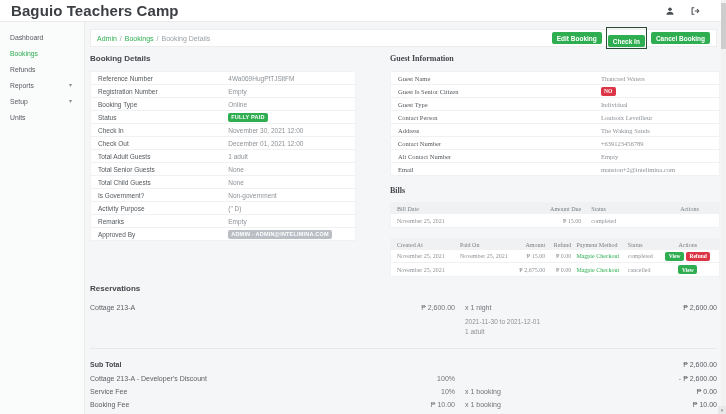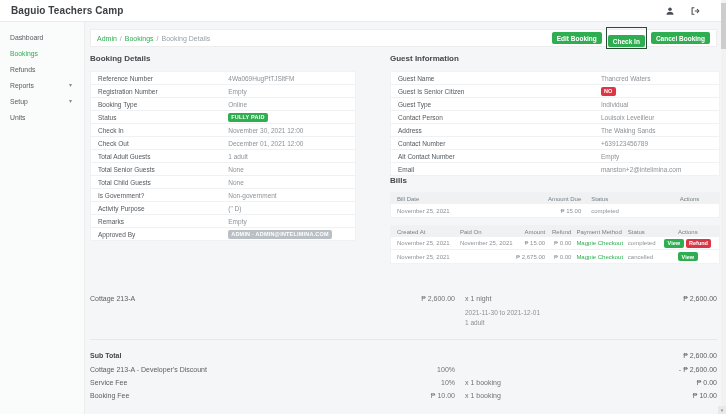--- a/index.html
+++ b/index.html
@@ -3,21 +3,21 @@
 <meta charset="utf-8">
 <style>
   * { margin:0; padding:0; box-sizing:border-box; }
   html,body { width:726px; height:414px; }
   body { font-family:"Liberation Sans","DejaVu Sans",sans-serif; background:#fff; }
   .screen { position:relative; width:726px; height:414px; background:#f5f6f7; overflow:hidden; }
 
   
   .app-header { position:absolute; top:0; left:0; width:726px; height:22px; background:#fff;
                 border-bottom:1px solid #ebebeb; display:flex; align-items:center; z-index:5; }
-  .app-title { font-size:10px; font-weight:bold; color:#3b3f44; padding-left:11px; letter-spacing:.1px; }
+  .app-title { font-size:15px; font-weight:bold; color:#3b3f44; padding-left:11px; letter-spacing:.1px; }
   .header-icons { margin-left:auto; display:flex; align-items:center; gap:15px; padding-right:26px; }
   .hicon { display:flex; align-items:center; cursor:pointer; }
 
   
   .sidebar { position:absolute; top:22px; left:0; width:85px; height:392px; background:#fafbfb;
              border-right:1px solid #ececec; padding-top:7px; }
   .side-item { font-size:6.8px; color:#565b60; padding:4.5px 0 4.5px 10px; display:flex; align-items:center; cursor:pointer; }
   .side-item.active { color:#2eae51; }
   .caret { margin-left:auto; margin-right:12px; font-size:6px; color:#8a8f94; line-height:1; }
 
@@ -30,34 +30,34 @@
   .crumb-link { color:#2eae51; cursor:pointer; }
   .topbar-actions { margin-left:auto; display:flex; align-items:center; gap:4px; }
   .btn { background:#2eae51; color:#fff; font-size:6.5px; font-weight:bold; padding:2.5px 5px;
          border-radius:2px; cursor:pointer; white-space:nowrap; }
   .checkin-wrap { border:1.5px solid #2b4a35; padding:1px; }
 
   .section-title { font-size:8px; font-weight:bold; color:#43484d; }
 
   
   .col-left  { position:absolute; left:4px;  top:32px; width:266px; }
-  .col-right { position:absolute; left:304px; top:32px; width:330px; }
+  .col-right { position:absolute; left:304px; top:32px; width:330px;font-family:Liberation Serif, serif; }
   .kv-table { margin-top:8px; background:#fff; border:1px solid #f1f2f3; border-bottom:none; }
   .kv { display:flex; height:13px; align-items:center; border-bottom:1px solid #f0f1f2; background:#fff; }
   .kv .k { width:52%; padding-left:7px; font-size:6.5px; color:#53585d; }
   .kv .v { font-size:6.5px; color:#8d9297; display:flex; align-items:center; }
   .guest .kv .k { width:64%; }
 
   .badge { font-size:5.5px; font-weight:bold; color:#fff; padding:1.5px 3px; border-radius:2px; letter-spacing:.2px; }
   .badge-green { background:#2eae51; }
   .badge-red { background:#dc3545; }
   .badge-gray { background:#b9bfc5; }
 
   
-  .sub-section { }
+  .sub-section { margin-top:10px; }
   .mini-table { margin-top:7px; font-size:6px; border:1px solid #f1f2f3; }
   .mt-head { display:flex; background:#eff1f2; height:11px; align-items:center; color:#7b8085; }
   .mt-row { display:flex; background:#fff; height:13px; align-items:center; border-bottom:1px solid #f0f1f2; color:#8d9297; }
   .mt-row:last-child { border-bottom:none; }
   .c-bd{width:36%;padding-left:6px;} .c-ad{width:22%;text-align:right;} .c-st{width:24%;padding-left:10px;} .c-ac{width:18%;text-align:center;}
   .p1{width:21%;padding-left:6px;} .p2{width:17%;} .p3{width:9%;text-align:right;} .p4{width:8%;text-align:right;}
   .p5{width:16%;padding-left:5px;} .p6{width:10%;padding-left:4px;} .p7{width:19%;display:flex;gap:2px;justify-content:center;}
   .pay-link { color:#2eae51; cursor:pointer; }
   .btn-xs { font-size:5.5px; font-weight:bold; color:#fff; padding:1.5px 3.5px; border-radius:2px; cursor:pointer; }
   .btn-view { background:#2eae51; } .btn-refund { background:#dc3545; }
@@ -300,20 +300,21 @@
             <span class="p7">
               <span class="btn-xs btn-view">View</span>
             </span>
           </div>
         </div>
       </div>
 
     </div>
 
     <div class="res-section">
+      <div class="section-title">Reservations</div>
 
       <div class="res-row">
         <span class="t-label">Cottage 213-A</span>
         <span class="t-rate">₱ 2,600.00</span>
         <span class="t-qty">x 1 night</span>
         <span class="t-amt">₱ 2,600.00</span>
       </div>
       <div class="res-sub">
         <div>2021-11-30 to 2021-12-01</div>
         <div>1 adult</div>

